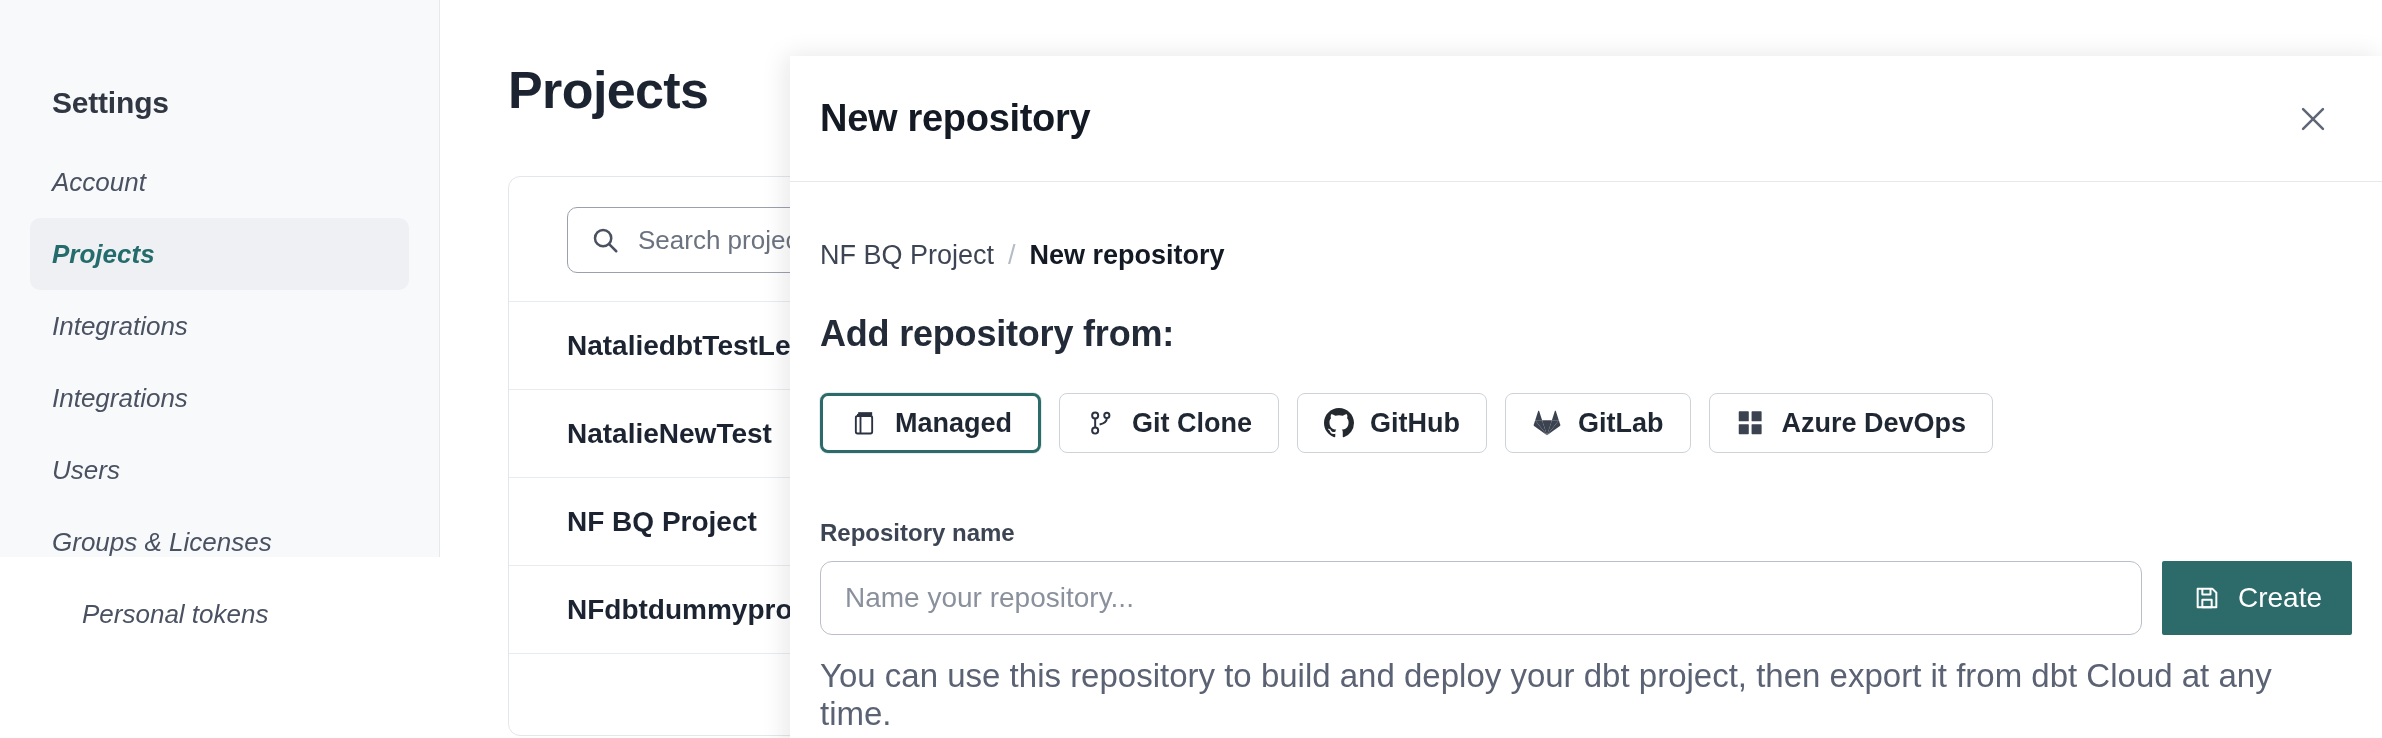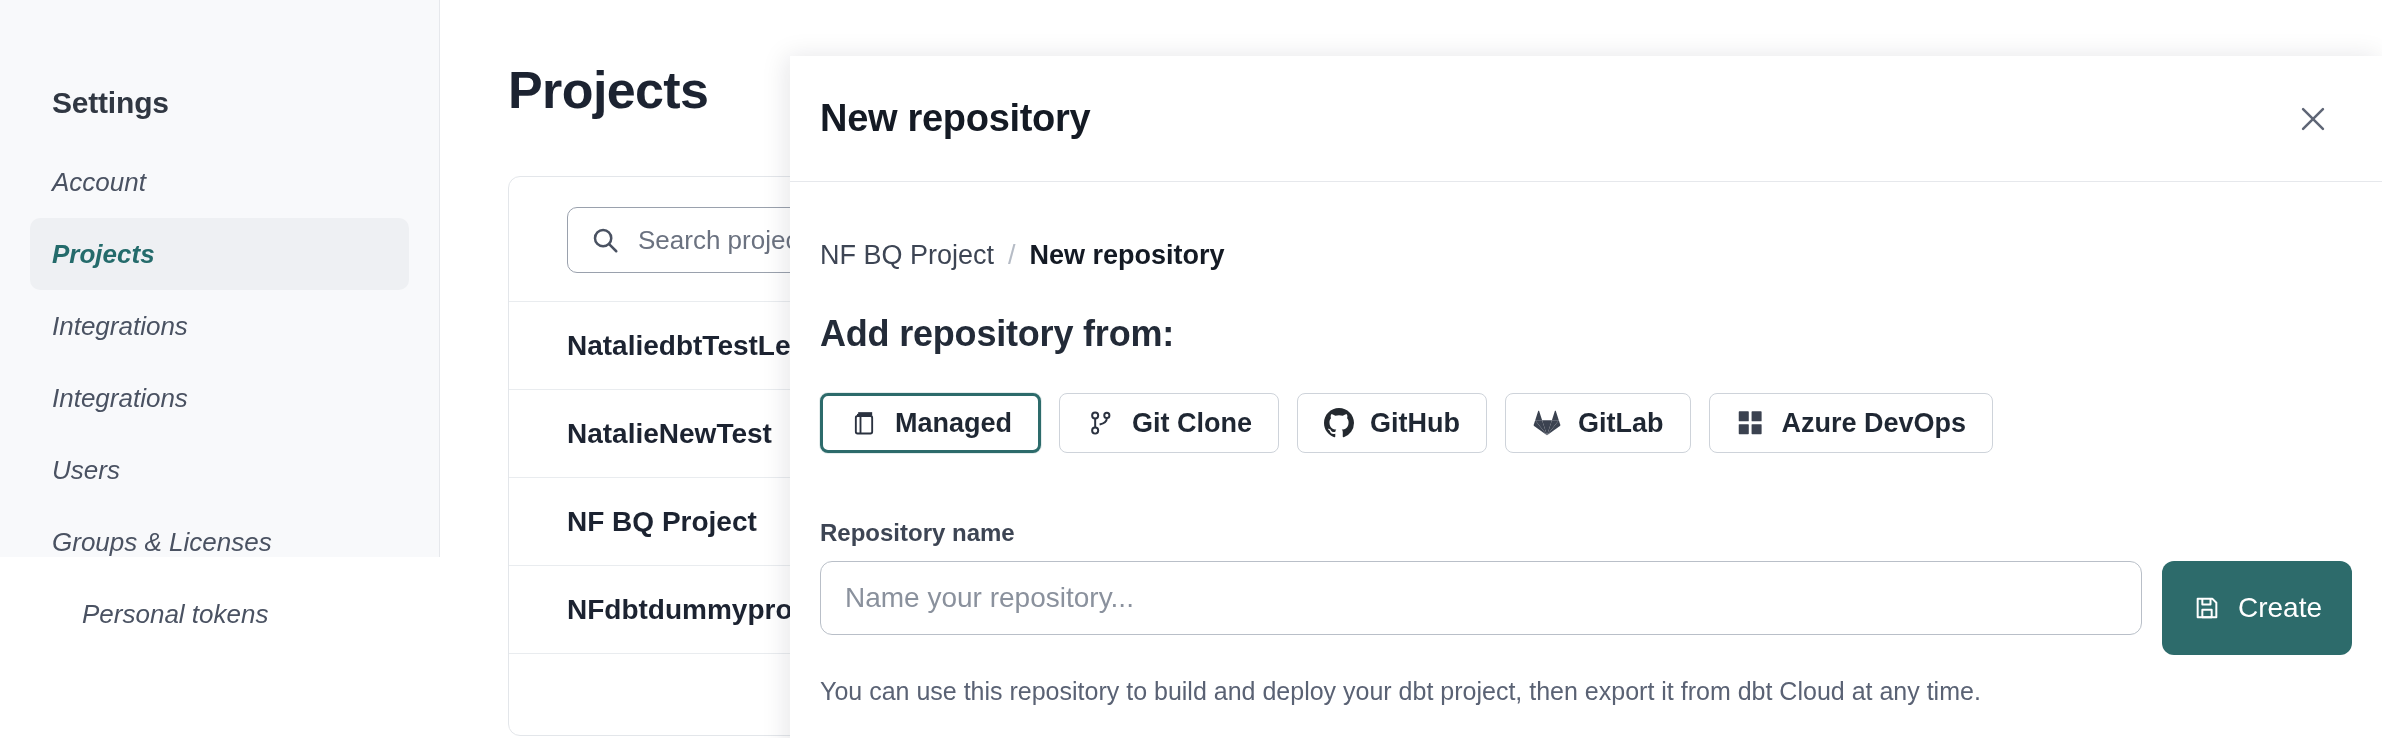--- a/index.html
+++ b/index.html
@@ -246,37 +246,37 @@
     border-radius: 12px;
     padding: 0 24px;
     font-size: 28px;
     color: #1c2331;
     font-family: "Liberation Sans", sans-serif;
     background: #fff;
     outline: none;
   }
   .text-input::placeholder { color: #8a919d; }
   .create-btn {
-    height: 94px;
+    height: 74px;
     background: #2d6b6b;
     color: #ffffff;
     border: none;
-    border-radius: 12px;
+    border-radius: 2px;
     display: flex;
     align-items: center;
     gap: 16px;
     padding: 0 30px;
     font-size: 28px;
     font-family: "Liberation Sans", sans-serif;
     cursor: pointer;
     flex: 0 0 auto;
   }
   .help-text {
     margin-top: 22px;
-    font-size: 25px;
+    font-size: 33px;
     color: #5a6274;
   }
 </style>
 </head>
 <body>
 
 <div class="app">
 
   <div class="bg-layer">
 

